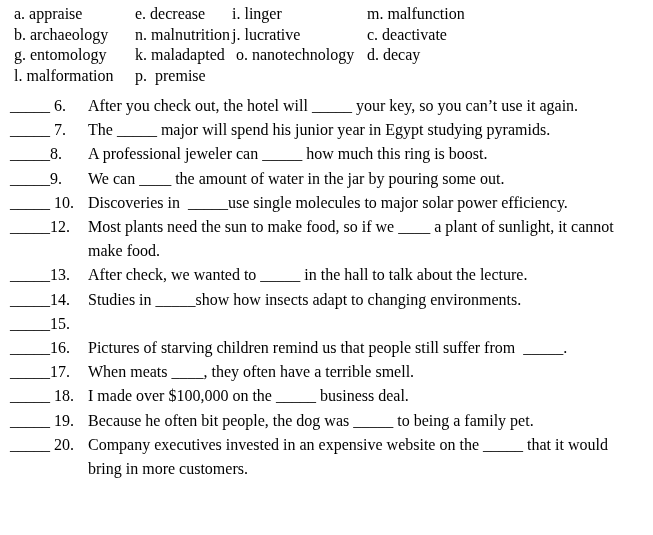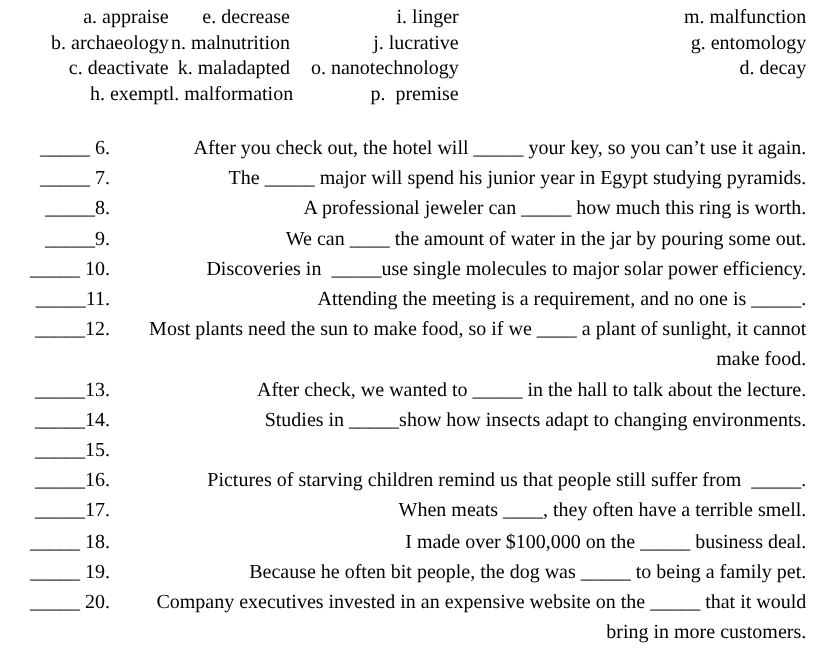--- a/index.html
+++ b/index.html
@@ -5,83 +5,78 @@
   html, body { margin: 0; padding: 0; }
   body {
     width: 653px;
     height: 535px;
     background: #ffffff;
     color: #000000;
     font-family: "Liberation Serif", "DejaVu Serif", serif;
     font-size: 16px;
     overflow: hidden;
   }
-  .page { padding: 4px 8px 0 10px; text-align: right; }
+  .page { padding: 4px 8px 0 10px; }
 
   
   .word-bank {
     display: grid;
     grid-template-columns: 121px 97px 135px auto;
     margin-left: 4px;
     line-height: 20.5px;
   }
   .wb-cell { white-space: pre; }
 
-  .questions { margin-top: 21px; }
+  .questions { margin-top: 8px; }
   .question { display: flex; line-height: 24.2px; }
   .q-prefix { flex: 0 0 78px; white-space: pre; }
   .q-text   { flex: 1; white-space: pre-wrap; }
 </style>
 </head>
 <body>
 
 <div class="page">
 
   <div class="word-bank">
     <span class="wb-cell">a. appraise</span>
     <span class="wb-cell">e. decrease</span>
     <span class="wb-cell">i. linger</span>
     <span class="wb-cell">m. malfunction</span>
     <span class="wb-cell">b. archaeology</span>
     <span class="wb-cell">n. malnutrition</span>
     <span class="wb-cell">j. lucrative</span>
+    <span class="wb-cell">c. deactivate</span>
     <span class="wb-cell">g. entomology</span>
-    <span class="wb-cell">c. deactivate</span>
     <span class="wb-cell">k. maladapted</span>
     <span class="wb-cell"> o. nanotechnology</span>
     <span class="wb-cell">d. decay</span>
-    <span class="wb-cell">h. exempt</span>
     <span class="wb-cell">l. malformation</span>
     <span class="wb-cell">p.  premise</span>
   </div>
 
   <div class="questions">
     <div class="question">
       <span class="q-prefix">_____ 6.</span>
       <span class="q-text">After you check out, the hotel will _____ your key, so you can’t use it again.</span>
     </div>
     <div class="question">
       <span class="q-prefix">_____ 7.</span>
       <span class="q-text">The _____ major will spend his junior year in Egypt studying pyramids.</span>
     </div>
     <div class="question">
       <span class="q-prefix">_____8.</span>
-      <span class="q-text">A professional jeweler can _____ how much this ring is worth.</span>
+      <span class="q-text">A professional jeweler can _____ how much this ring is boost.</span>
     </div>
     <div class="question">
       <span class="q-prefix">_____9.</span>
       <span class="q-text">We can ____ the amount of water in the jar by pouring some out.</span>
     </div>
     <div class="question">
       <span class="q-prefix">_____ 10.</span>
       <span class="q-text">Discoveries in  _____use single molecules to major solar power efficiency.</span>
-    </div>
-    <div class="question">
-      <span class="q-prefix">_____11.</span>
-      <span class="q-text">Attending the meeting is a requirement, and no one is _____.</span>
     </div>
     <div class="question">
       <span class="q-prefix">_____12.</span>
       <span class="q-text">Most plants need the sun to make food, so if we ____ a plant of sunlight, it cannot
 make food.</span>
     </div>
     <div class="question">
       <span class="q-prefix">_____13.</span>
       <span class="q-text">After check, we wanted to _____ in the hall to talk about the lecture.</span>
     </div>

